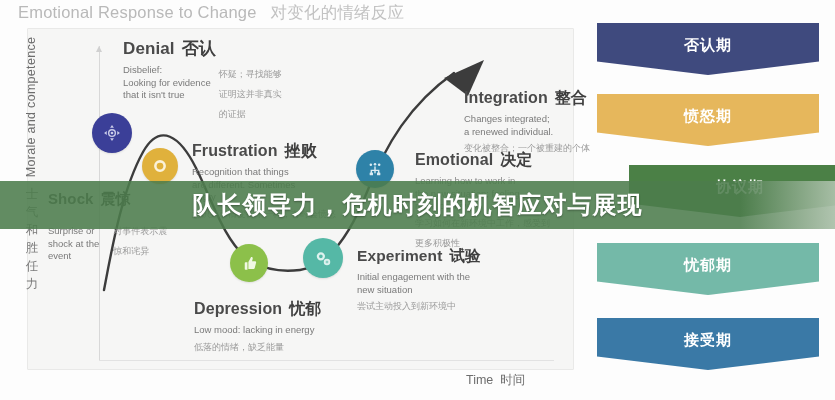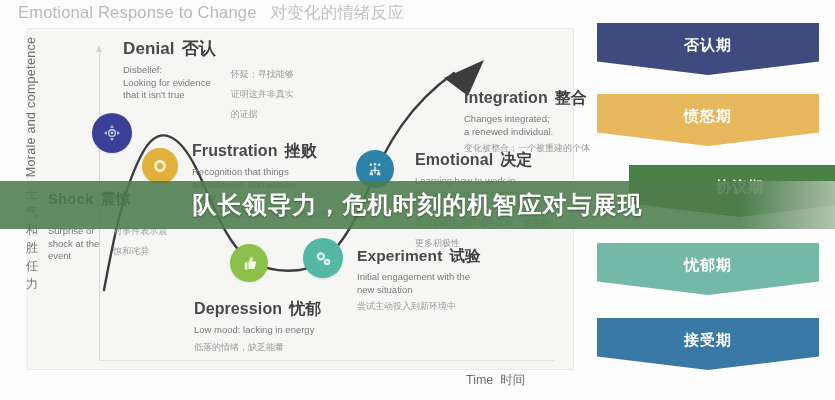--- a/index.html
+++ b/index.html
@@ -200,21 +200,21 @@
 event</div>
       <div class="bdcn" style="">对事件表示震
 惊和诧异</div>
     </div>
   </div>
 
   <div class="stg" style="left:123px;top:37px;">
     <div class="hd" style="font-size:17px;">
       <span>Denial</span><span class="cn">否认</span>
     </div>
-    <div style="display:flex;gap:20px;">
+    <div style="display:flex;gap:8px;">
       <div class="bd">Disbelief:
 Looking for evidence
 that it isn't true</div>
       <div class="bdcn" style="margin-top:4px;">怀疑；寻找能够
 证明这并非真实
 的证据</div>
     </div>
   </div>
 
   <div class="stg" style="left:192px;top:141px;width:190px;">

